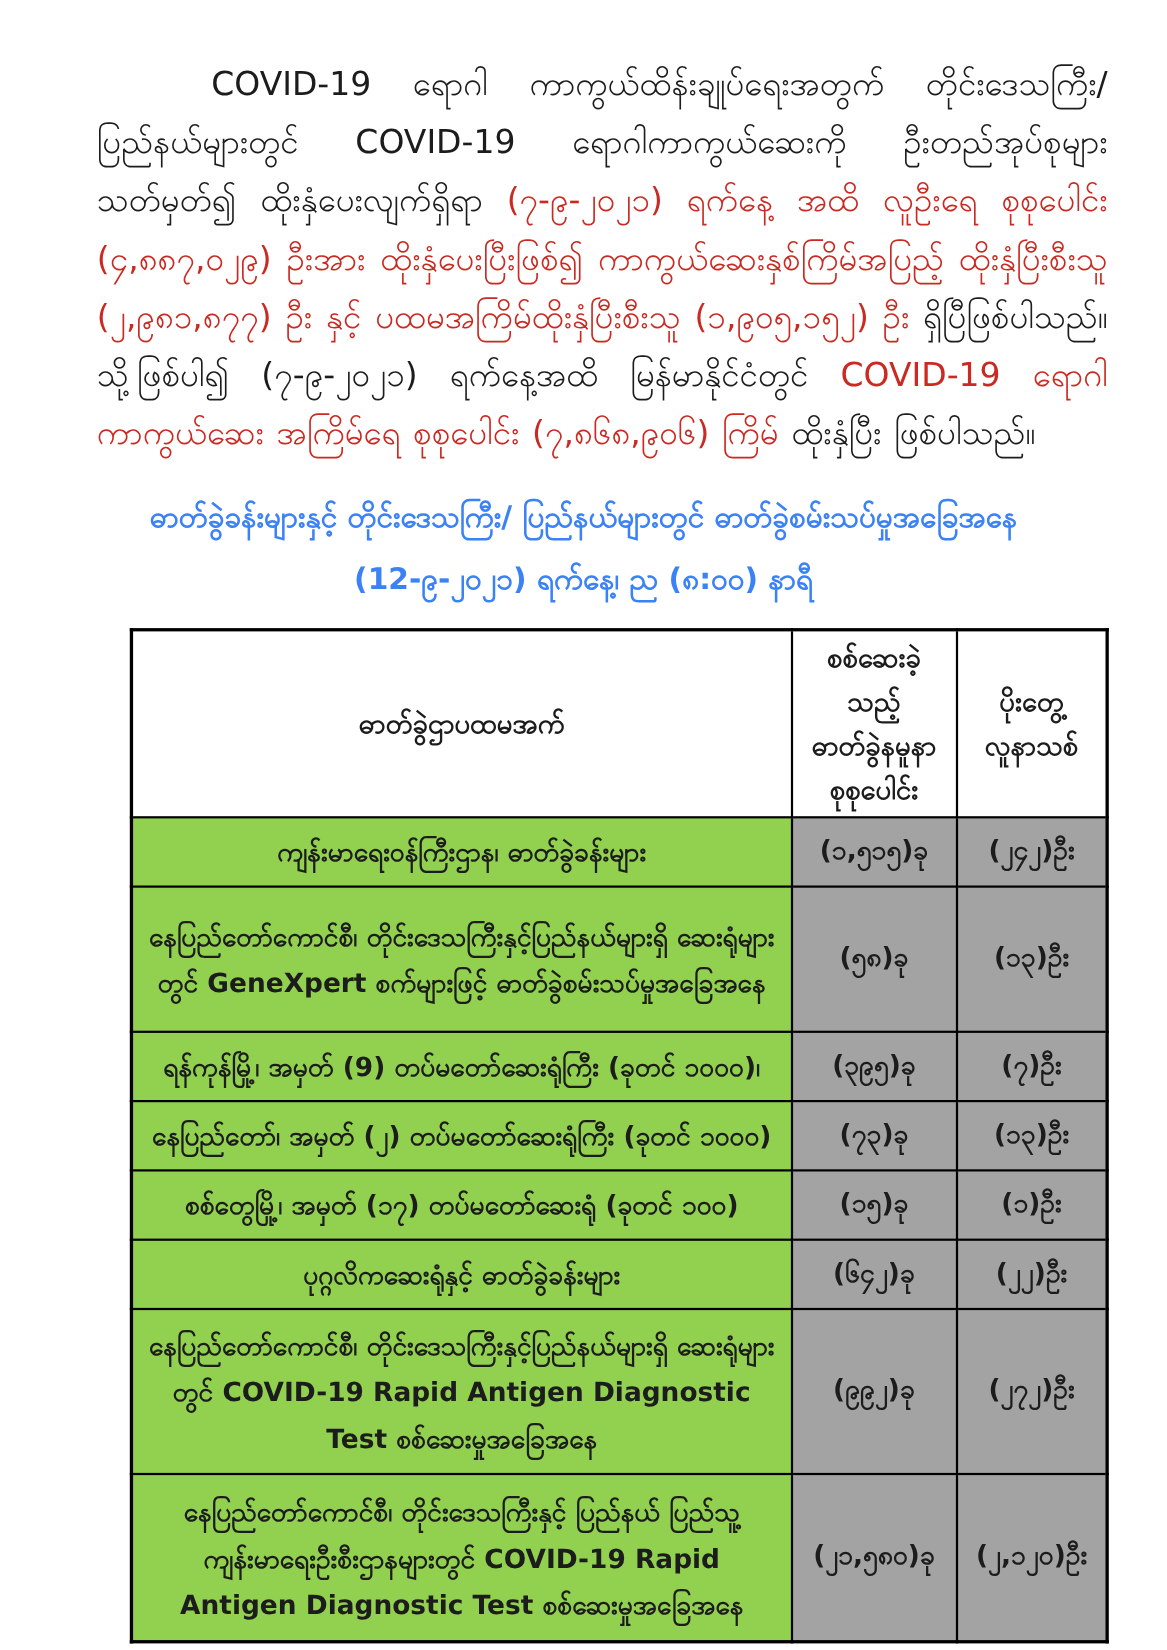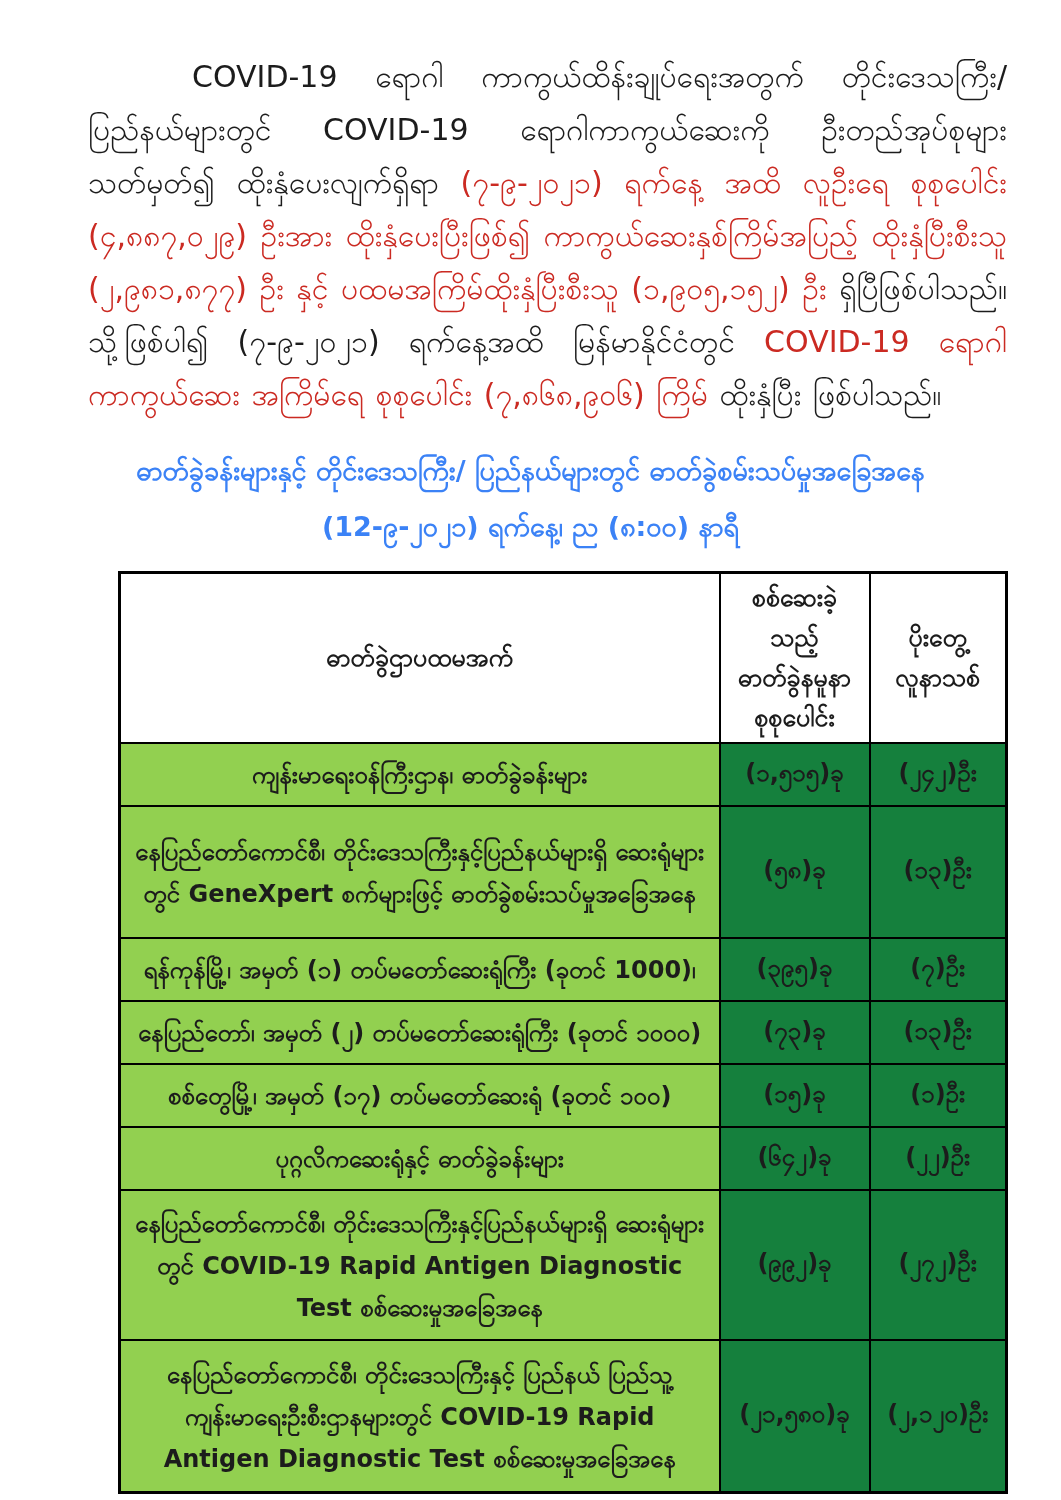--- a/index.html
+++ b/index.html
@@ -67,21 +67,21 @@
     white-space: pre-line;
     background: #ffffff;
   }
   td.name-cell {
     font-size: 24px;
     line-height: 42px;
     background: var(--row-green, #92d050);
   }
   td.num-cell {
     font-size: 24px;
-    background: #15803d;
+    background: #a3a3a3;
     white-space: nowrap;
   }
   tr.data-row { height: 63px; }
   tr.tall-row td.name-cell { padding-top: 12px; padding-bottom: 10px; }
   tr.row-2 { height: 132px; }
   tr.row-8 { height: 136px; }
   tr.row-9 { height: 152px; }
 </style>
 </head>
 <body>
@@ -116,21 +116,21 @@
           <td class="name-cell">ကျန်းမာရေးဝန်ကြီးဌာန၊ ဓာတ်ခွဲခန်းများ</td>
           <td class="num-cell">(၁,၅၁၅)ခု</td>
           <td class="num-cell">(၂၄၂)ဦး</td>
         </tr>
         <tr class="data-row row-2 tall-row">
           <td class="name-cell">နေပြည်တော်ကောင်စီ၊ တိုင်းဒေသကြီးနှင့်ပြည်နယ်များရှိ ဆေးရုံများတွင် GeneXpert စက်များဖြင့် ဓာတ်ခွဲစမ်းသပ်မှုအခြေအနေ</td>
           <td class="num-cell">(၅၈)ခု</td>
           <td class="num-cell">(၁၃)ဦး</td>
         </tr>
         <tr class="data-row row-3">
-          <td class="name-cell">ရန်ကုန်မြို့၊ အမှတ် (၁) တပ်မတော်ဆေးရုံကြီး (ခုတင် 1000)၊</td>
+          <td class="name-cell">ရန်ကုန်မြို့၊ အမှတ် (9) တပ်မတော်ဆေးရုံကြီး (ခုတင် ၁၀၀၀)၊</td>
           <td class="num-cell">(၃၉၅)ခု</td>
           <td class="num-cell">(၇)ဦး</td>
         </tr>
         <tr class="data-row row-4">
           <td class="name-cell">နေပြည်တော်၊ အမှတ် (၂) တပ်မတော်ဆေးရုံကြီး (ခုတင် ၁၀၀၀)</td>
           <td class="num-cell">(၇၃)ခု</td>
           <td class="num-cell">(၁၃)ဦး</td>
         </tr>
         <tr class="data-row row-5">
           <td class="name-cell">စစ်တွေမြို့၊ အမှတ် (၁၇) တပ်မတော်ဆေးရုံ (ခုတင် ၁၀၀)</td>

